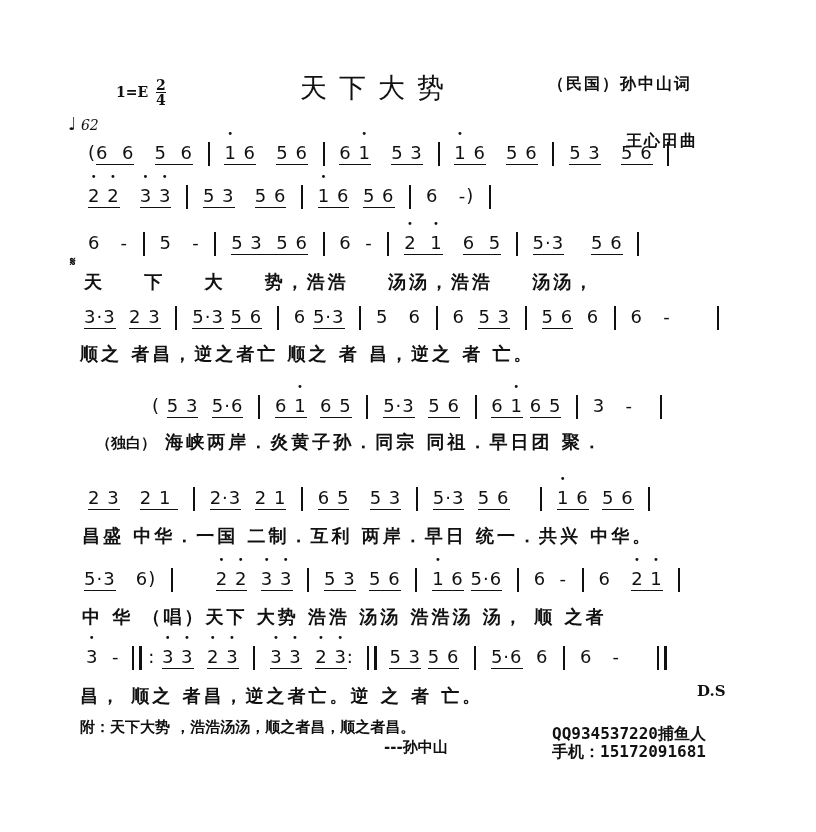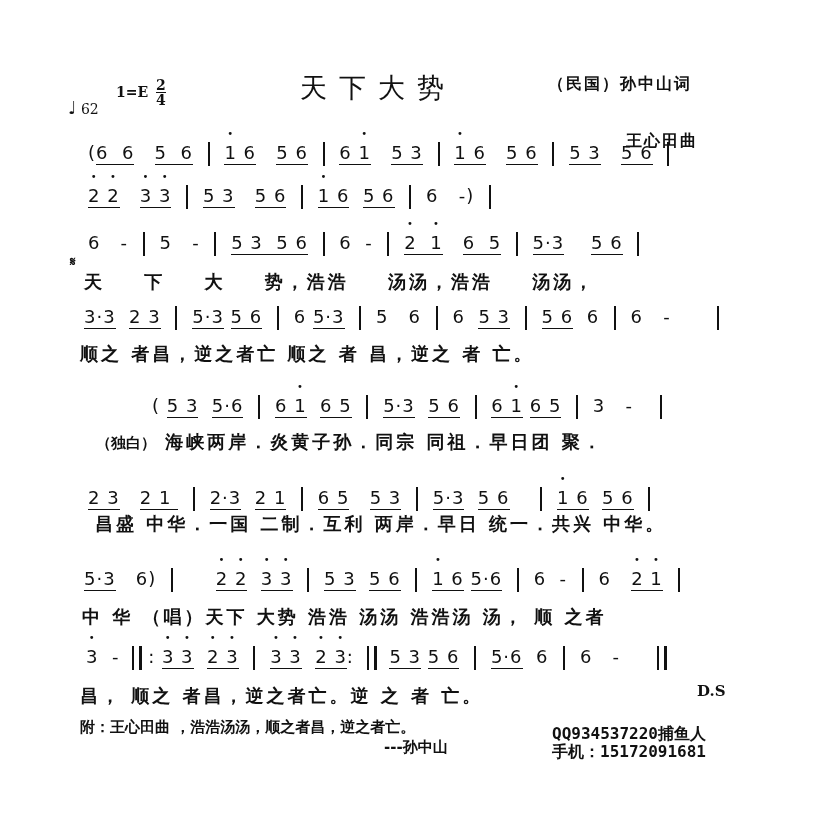--- a/index.html
+++ b/index.html
@@ -4,21 +4,21 @@
 <style>
   html, body { margin:0; padding:0; background:#ffffff; }
   body { width:816px; height:832px; position:relative; overflow:hidden; color:#111; font-family:"DejaVu Sans", sans-serif; }
   .abs { position:absolute; white-space:nowrap; }
   .title { left:300px; top:70px; font-size:27px; letter-spacing:12px; font-family:"DejaVu Serif", serif; }
   .credit { font-size:16px; font-weight:bold; letter-spacing:2px; }
   .key { left:72px; top:78px; font-family:"DejaVu Serif", serif; font-size:14px; font-weight:bold;margin-left:44px; }
   .frac { display:inline-block; vertical-align:middle; text-align:center; line-height:14px; font-size:14px; margin-left:3px; }
   .frac span { display:block; }
   .frac .num { border-bottom:1px solid #111; }
-  .tempo { left:68px; top:97px; font-size:14px; font-family:"DejaVu Serif", serif; }
+  .tempo { left:68px; top:113px; font-size:14px; font-family:"DejaVu Serif", serif;font-style:italic; }
   .note-line { font-size:18px; letter-spacing:1px; font-family:"DejaVu Sans", sans-serif; }
   .lyric-line { font-size:18px; font-weight:bold; letter-spacing:3px; }
   .ul { border-bottom:1.5px solid #111; padding-bottom:1px; }
   .bar { display:inline-block; width:2px; height:24px; background:#111; vertical-align:middle; margin:0 8px; }
   .dbar { display:inline-block; width:5px; height:24px; border-left:2px solid #111; border-right:3px solid #111; vertical-align:middle; margin:0 6px; }
   .hi { position:relative; }
   .hi::before { content:"•"; position:absolute; top:-14px; left:50%; transform:translateX(-50%); font-size:10px; }
   .foot { font-size:15px; font-weight:bold; }
   .mono { font-family:"DejaVu Sans Mono", monospace; font-size:16px; font-weight:bold; }
   .segno { left:70px; top:254px; font-size:13px; font-weight:bold; }
@@ -123,21 +123,21 @@
   <span class="bar"></span>
   <span class="ul">2·3</span>&nbsp;&nbsp;<span class="ul">2 1</span>
   <span class="bar"></span>
   <span class="ul">6 5</span>&nbsp;&nbsp;&nbsp;<span class="ul">5 3</span>
   <span class="bar"></span>
   <span class="ul">5·3</span>&nbsp;&nbsp;<span class="ul">5 6</span>
   <span class="bar" style="margin-left:24px;"></span>
   <span class="ul"><span class="hi">1</span> 6</span>&nbsp;&nbsp;<span class="ul">5 6</span>
   <span class="bar"></span>
 </div>
-<div class="abs lyric-line" style="left:82px; top:512px;margin-left:13px;">昌盛 中华．一国 二制．互利 两岸．早日 统一．共兴 中华。</div>
+<div class="abs lyric-line" style="left:82px; top:524px;">昌盛 中华．一国 二制．互利 两岸．早日 统一．共兴 中华。</div>
 
 <div class="abs note-line" style="left:84px; top:568px;">
   <span class="ul">5·3</span>&nbsp;&nbsp;&nbsp;<span>6)</span>
   <span class="bar" style="margin-right:36px;"></span>
   <span class="ul"><span class="hi">2</span> <span class="hi">2</span></span>&nbsp;&nbsp;<span class="ul"><span class="hi">3</span> <span class="hi">3</span></span>
   <span class="bar"></span>
   <span class="ul">5 3</span>&nbsp;&nbsp;<span class="ul">5 6</span>
   <span class="bar"></span>
   <span class="ul"><span class="hi">1</span> 6</span> <span class="ul">5·6</span>
   <span class="bar"></span>
@@ -158,16 +158,16 @@
   <span class="ul">5 3</span> <span class="ul">5 6</span>
   <span class="bar"></span>
   <span class="ul">5·6</span>&nbsp;&nbsp;<span>6</span>
   <span class="bar"></span>
   <span>6&nbsp;&nbsp;&nbsp;-</span>
   <span class="dbar" style="margin-left:30px;"></span>
 </div>
 <div class="abs lyric-line" style="left:80px; top:684px;">昌，  顺之 者昌，逆之者亡。逆  之  者  亡。</div>
 <div class="abs" style="left:676px; top:682px; font-family:'DejaVu Serif', serif; font-weight:bold; font-size:15px;margin-left:21px;">D.S</div>
 
-<div class="abs foot" style="left:80px; top:718px;">附：王心田曲 ，浩浩汤汤，顺之者昌，逆之者亡。</div>
+<div class="abs foot" style="left:80px; top:718px;">附：天下大势 ，浩浩汤汤，顺之者昌，顺之者昌。</div>
 <div class="abs foot" style="left:384px; top:738px;">---孙中山</div>
 <div class="abs mono" style="left:552px; top:724px;">QQ934537220捕鱼人</div>
 <div class="abs mono" style="left:552px; top:742px;">手机：15172091681</div>
 
 </body></html>

